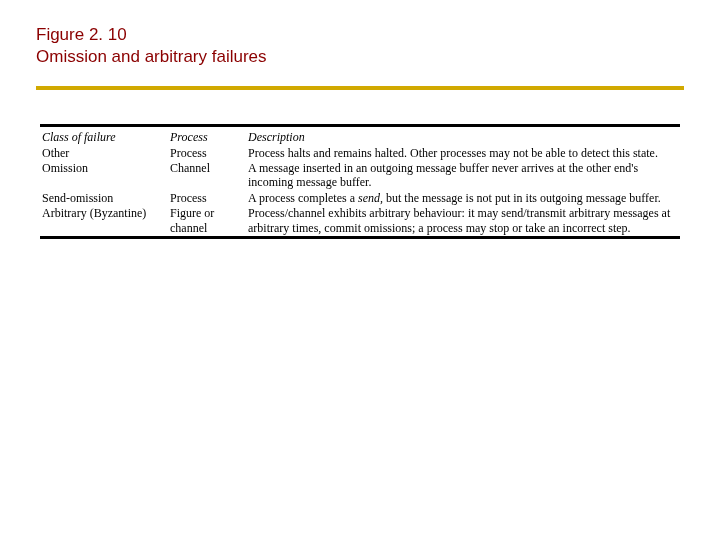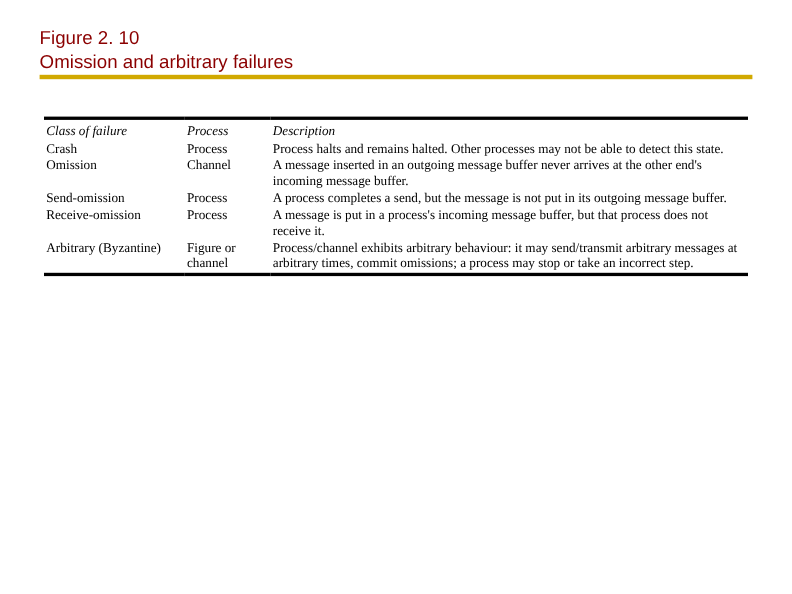--- a/index.html
+++ b/index.html
@@ -12,21 +12,21 @@
     overflow: hidden;
   }
   .page {
     padding: 24px 36px 0 36px;
   }
   .heading {
     font-family: Arial, Helvetica, sans-serif;
     font-size: 17px;
     color: #8b0000;
     line-height: 1.3;
-    margin-bottom: 0;
+    margin-bottom: 18px;
   }
   .gold-rule {
     height: 4px;
     background: #d1a900;
     margin: 0 0 34px 0;
   }
   .tbl-wrap {
     margin: 0 4px;
   }
   table {
@@ -45,21 +45,21 @@
   }
   td {
     padding: 0 6px 1px 2px;
     vertical-align: top;
   }
   .col-class { width: 128px; }
   .col-affects { width: 78px; }
   .rule-top td { border-top: 3px solid #000; }
   .rule-mid td { border-top: 1.5px solid #000; }
   .rule-bot td { border-top: 3px solid #000; padding:0; height:0; }
-  .italic-word { }
+  .italic-word { font-style: italic; }
 </style>
 </head>
 <body>
 
 <div class="page">
   <div class="heading">
     <div>Figure 2. 10</div>
     <div>Omission and arbitrary failures</div>
   </div>
   <div class="gold-rule"></div>
@@ -74,42 +74,37 @@
       <tbody>
           <tr class="rule-top">
             <td colspan="3" style="padding:0;height:3px;"></td>
           </tr>
       <tr>
         <th>Class of failure</th>
         <th>Process</th>
         <th>Description</th>
       </tr>
       <tr>
-        <td>Crash</td>
+        <td>Other</td>
         <td>Process</td>
         <td>Process halts and remains halted. Other processes may not be able to detect this state.</td>
       </tr>
       <tr>
         <td>Omission</td>
         <td>Channel</td>
         <td>A message inserted in an outgoing message buffer never arrives at the other end's incoming message buffer.</td>
       </tr>
       <tr>
         <td>Send-omission</td>
         <td>Process</td>
         <td>
           <span>A process completes a </span><span class="italic-word">send,</span><span> but the message is not put in its outgoing message buffer.</span>
         </td>
       </tr>
       <tr>
-        <td>Receive-omission</td>
-        <td>Process</td>
-        <td>A message is put in a process's incoming message buffer, but that process does not receive it.</td>
-      </tr>
-      <tr>
         <td>Arbitrary (Byzantine)</td>
         <td>Figure or channel</td>
         <td>Process/channel exhibits arbitrary behaviour: it may send/transmit arbitrary messages at arbitrary times, commit omissions; a process may stop or take an incorrect step.</td>
       </tr>
       <tr class="rule-bot">
             <td colspan="3"></td>
           </tr>
     </tbody>
       </table>
   </div>

